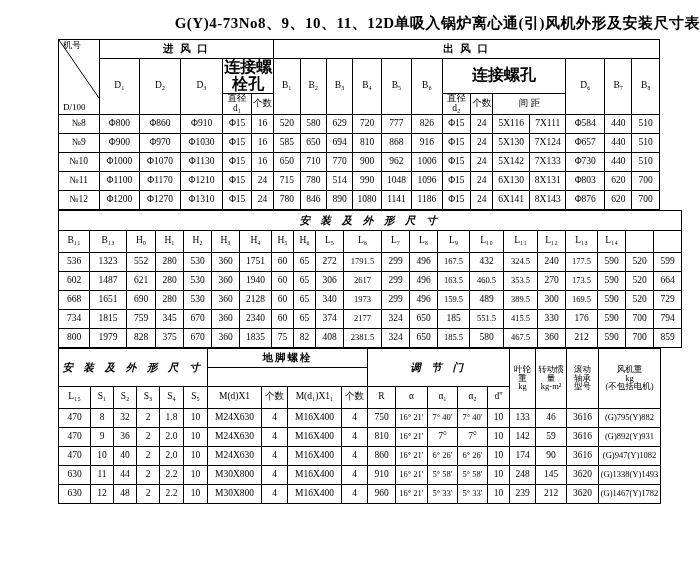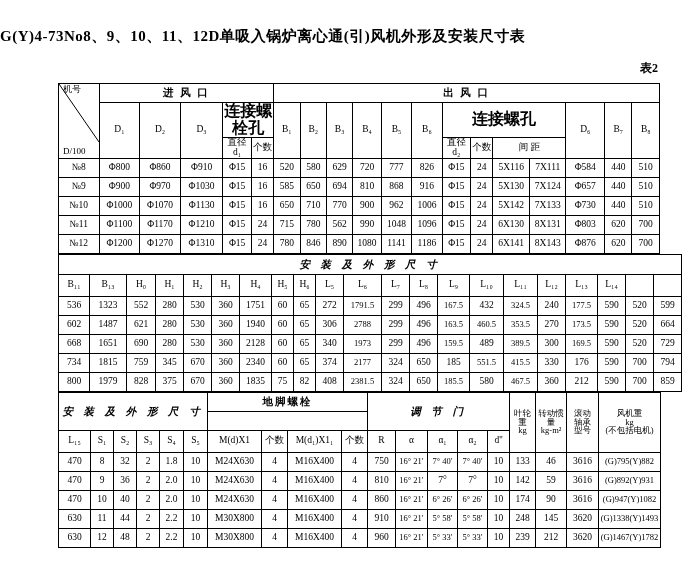--- a/index.html
+++ b/index.html
@@ -4,27 +4,26 @@
 <style>
   html,body{margin:0;padding:0;}
   body{
     width:700px;height:561px;background:#fff;
     font-family:"Liberation Serif", serif;
     color:#000;
     overflow:hidden;
   }
   .page{position:relative;width:700px;height:561px;}
   .title{
-    text-align:left;
+    text-align:right;
     font-size:15px;
     font-weight:bold;
     letter-spacing:0.5px;
     padding-top:14px;
     font-family:"Liberation Serif", serif;
-    margin-top:13px;
   }
   .tableno{
     text-align:right;
     font-size:12px;
     padding-right:42px;
     padding-top:14px;
     font-weight:bold;
   }
   .wrap{padding:6px 48px 0 58px;}
   table{
@@ -58,21 +57,20 @@
   .r{height:19px;}
   .sect{height:19px;font-weight:bold;font-size:10.5px;letter-spacing:4px;font-style:italic;}
   .mt{margin-top:0;}
 </style>
 </head>
 <body>
 
 <div class="page">
 
   <div class="title">G(Y)4-73No8、9、10、11、12D单吸入锅炉离心通(引)风机外形及安装尺寸表</div>
-  <div class="tableno">表2</div>
 
   <div class="wrap">
 
     <table>
       <colgroup>
         <col style="width:40px">
         <col style="width:40px">
           <col style="width:40px">
           <col style="width:42px">
         <col style="width:28px">
@@ -193,21 +191,21 @@
       </tr>
       <tr class="r">
         <td>№11</td>
             <td>Φ1100</td>
             <td>Φ1170</td>
             <td>Φ1210</td>
             <td>Φ15</td>
             <td>24</td>
             <td>715</td>
             <td>780</td>
-            <td>562</td>
+            <td>514</td>
             <td>990</td>
             <td>1048</td>
             <td>1096</td>
             <td>Φ15</td>
             <td>24</td>
             <td>6X130</td>
             <td>8X131</td>
             <td>Φ803</td>
             <td>620</td>
             <td>700</td>
@@ -314,21 +312,21 @@
         <td>602</td>
             <td>1487</td>
             <td>621</td>
             <td>280</td>
             <td>530</td>
             <td>360</td>
             <td>1940</td>
             <td>60</td>
             <td>65</td>
             <td>306</td>
-            <td class="small">2788</td>
+            <td class="small">2617</td>
             <td>299</td>
             <td>496</td>
             <td class="small">163.5</td>
             <td class="small">460.5</td>
             <td class="small">353.5</td>
             <td>270</td>
             <td class="small">173.5</td>
             <td>590</td>
             <td>520</td>
             <td>664</td>

